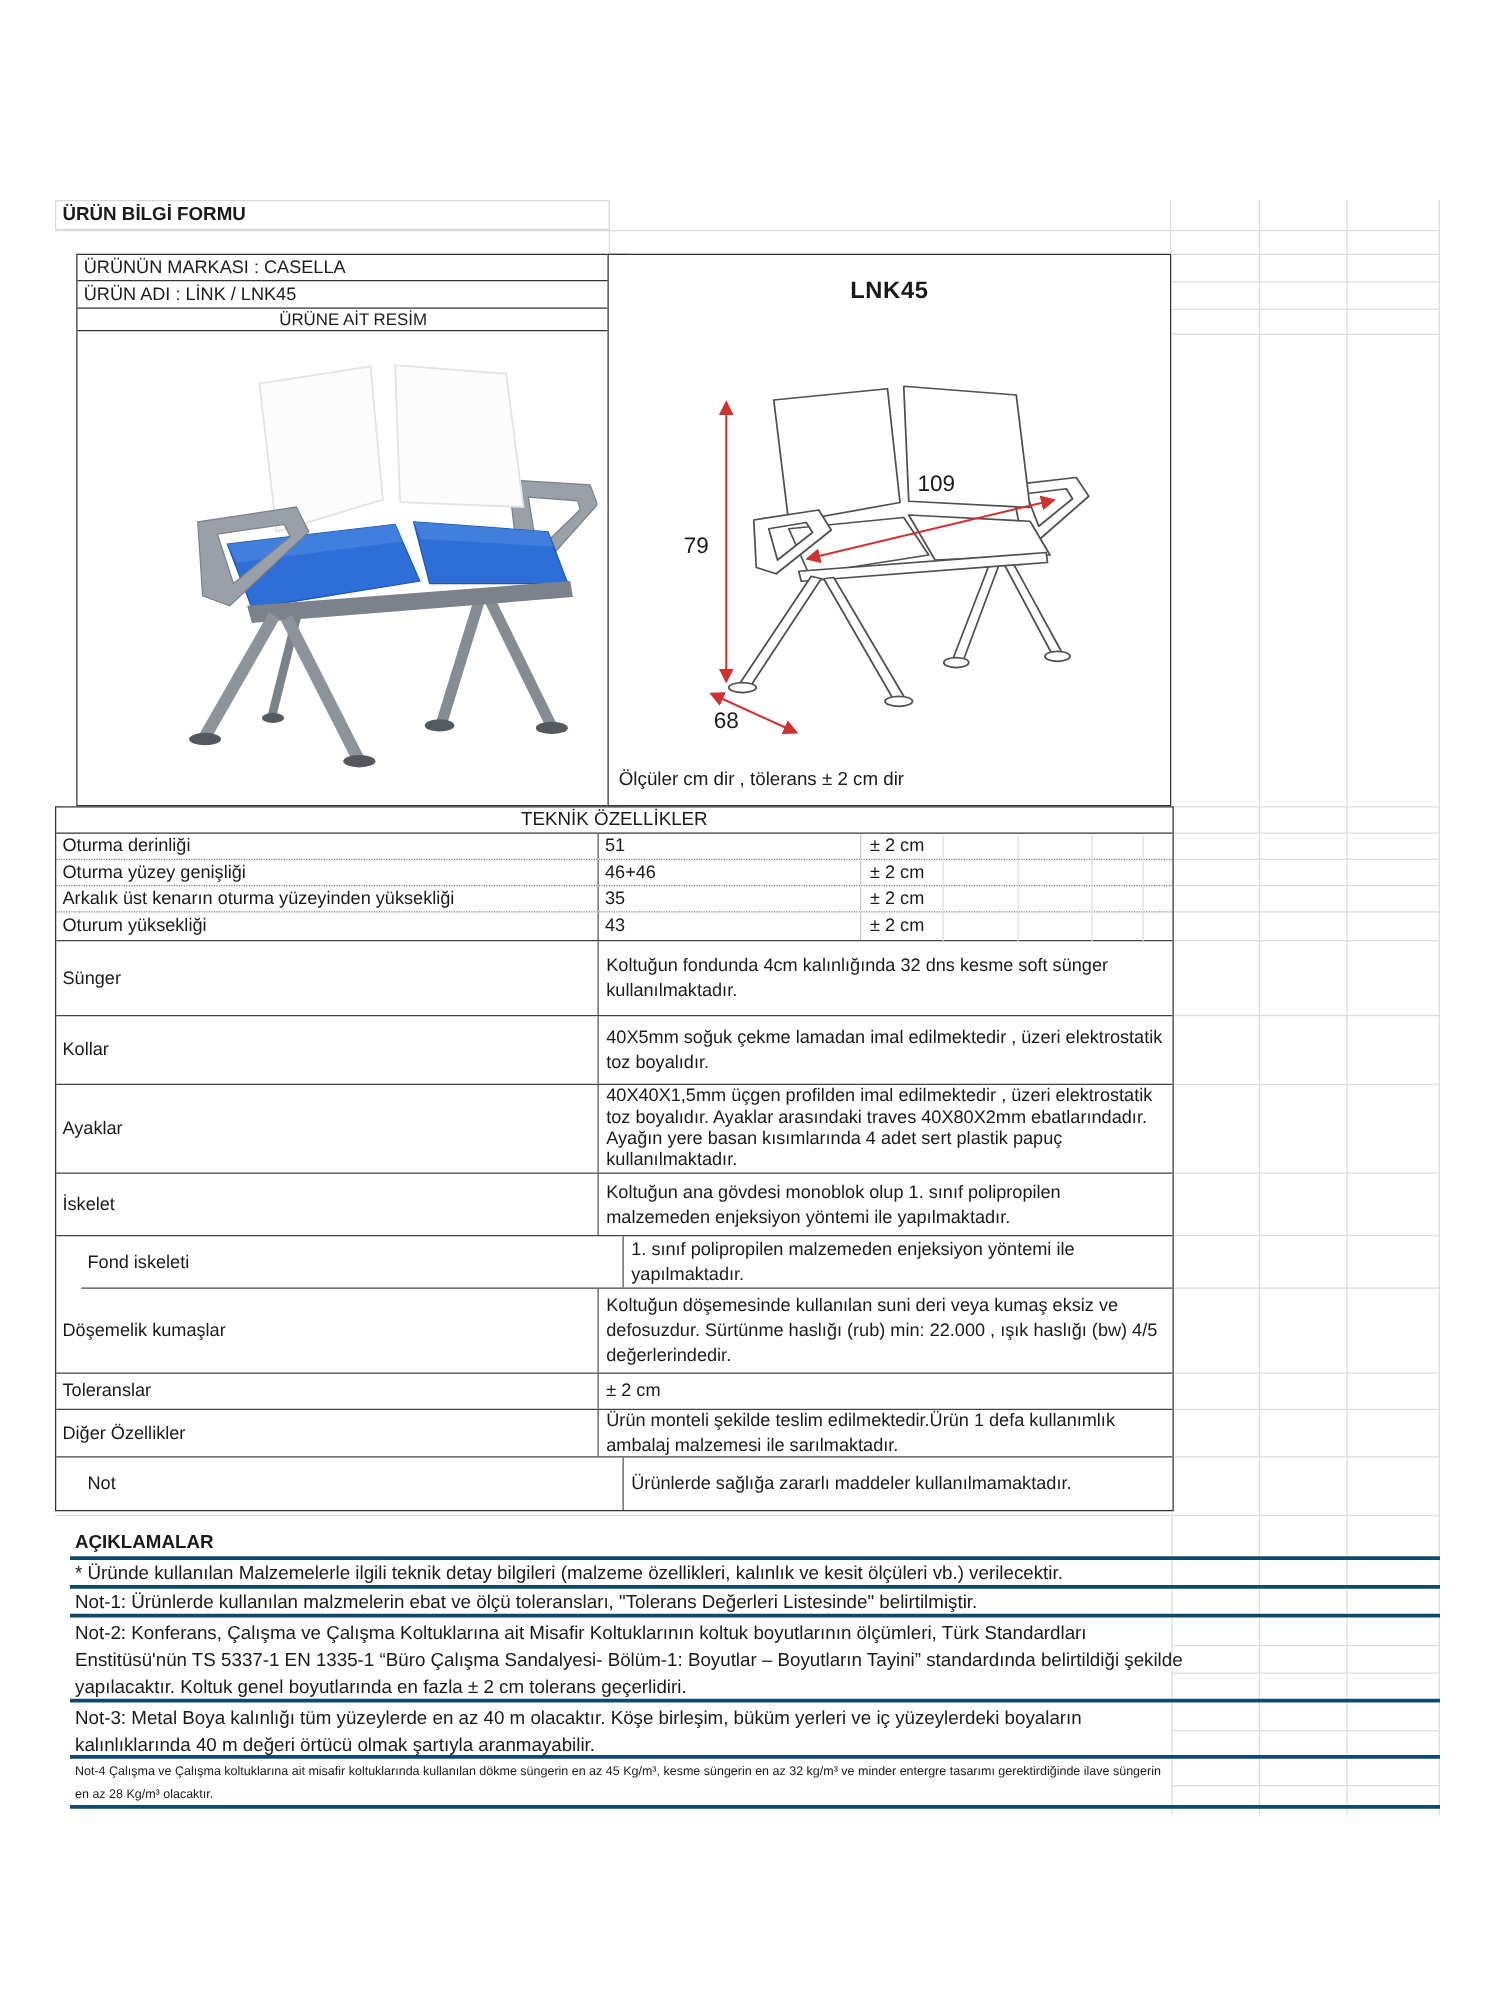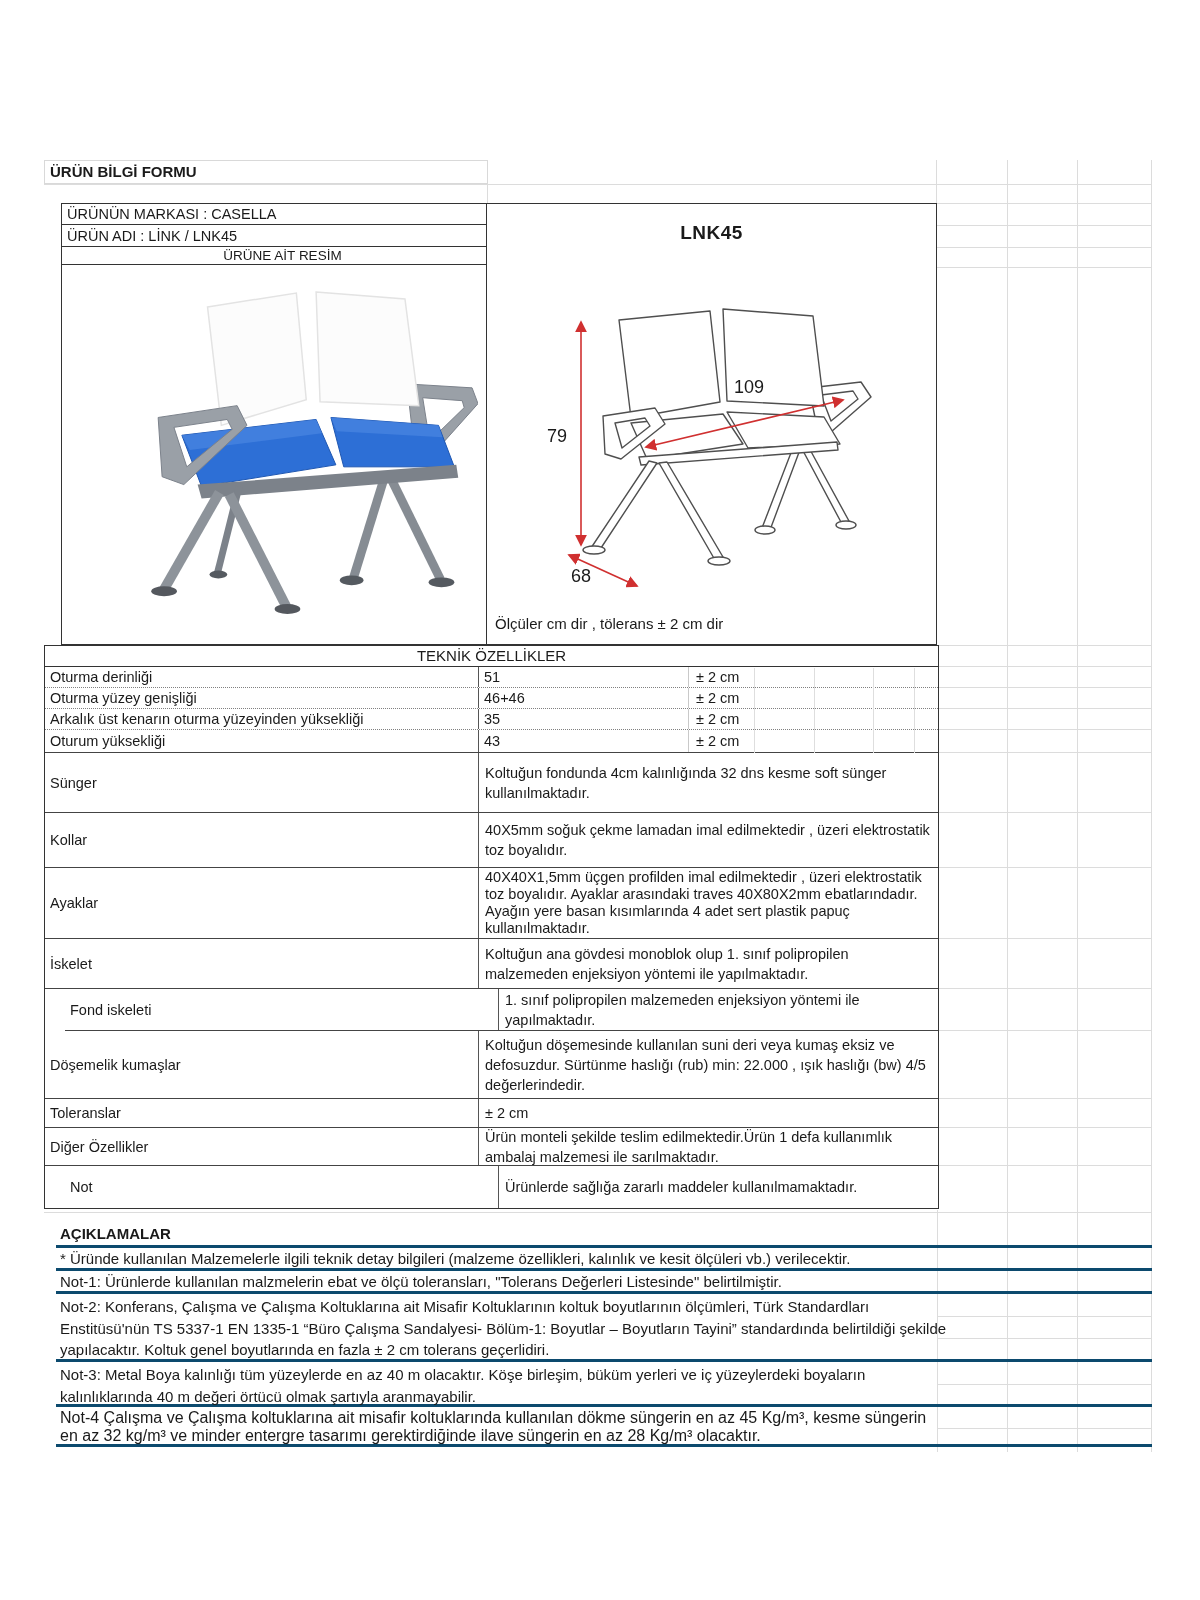--- a/index.html
+++ b/index.html
@@ -48,21 +48,21 @@
 
   
   .notes{position:absolute;left:44px;top:1222px;width:1108px;}
   .nr{box-sizing:border-box;border-bottom:3px solid #0c4a6e;font-size:15px;padding-left:4px;
     display:flex;align-items:center;margin-left:12px;}
   .nh{height:26px;font-weight:bold;}
   .n23{height:23px;}
   .nml{align-items:flex-start;padding-top:2px;line-height:21.5px;}
   .nml span{display:block;max-width:895px;}
   .n68{height:68px;} .n45{height:45px;}
-  .n40{height:40px;font-size:16px;line-height:18px;}
+  .n40{height:40px;font-size:10px;line-height:18px;}
   .n40 span{max-width:880px;}
 </style>
 </head>
 <body>
 
 <div class="sheet">
 
   <div>
     <div class="glv" style="left:487px;top:160px;height:43px;"></div>
     <div class="glv" style="left:936px;top:160px;height:43px;"></div>

